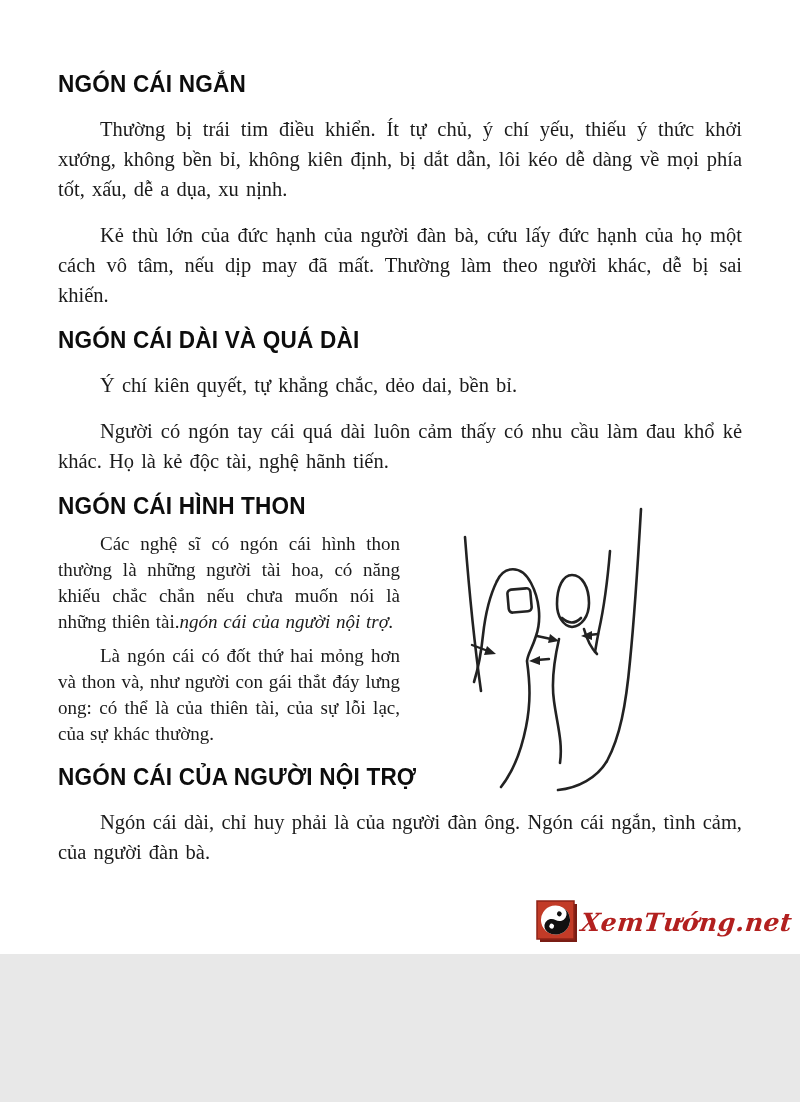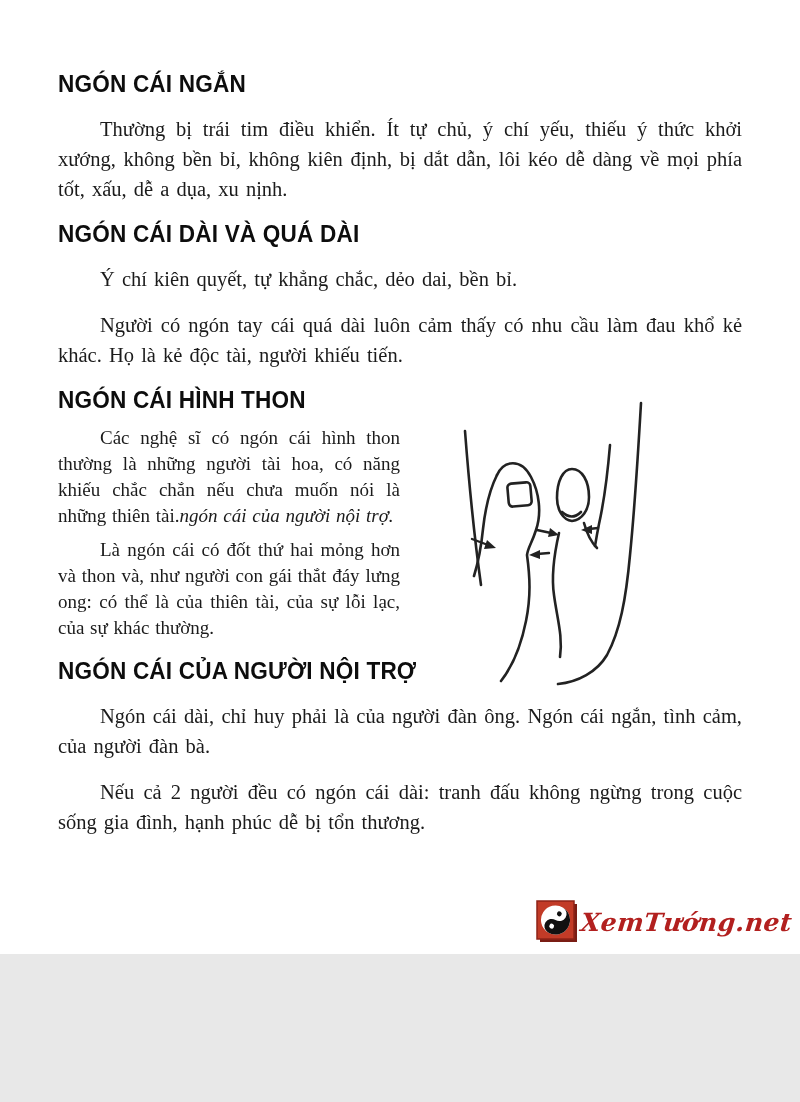--- a/index.html
+++ b/index.html
@@ -65,26 +65,27 @@
 </style>
 </head>
 <body>
 
 <div class="page">
   <div class="content">
 
     <section>
       <h2 class="heading">NGÓN CÁI NGẮN</h2>
       <p class="body">Thường bị trái tim điều khiển. Ít tự chủ, ý chí yếu, thiếu ý thức khởi xướng, không bền bỉ, không kiên định, bị dắt dẫn, lôi kéo dễ dàng về mọi phía tốt, xấu, dễ a dụa, xu nịnh.</p>
+      <p class="body">Kẻ thù lớn của đức hạnh của người đàn bà, cứu lấy đức hạnh của họ một cách vô tâm, nếu dịp may đã mất. Thường làm theo người khác, dễ bị sai khiến.</p>
     </section>
 
     <section>
       <h2 class="heading">NGÓN CÁI DÀI VÀ QUÁ DÀI</h2>
       <p class="body">Ý chí kiên quyết, tự khẳng chắc, dẻo dai, bền bỉ.</p>
-      <p class="body">Người có ngón tay cái quá dài luôn cảm thấy có nhu cầu làm đau khổ kẻ khác. Họ là kẻ độc tài, người khiếu tiến.</p>
+      <p class="body">Người có ngón tay cái quá dài luôn cảm thấy có nhu cầu làm đau khổ kẻ khác. Họ là kẻ độc tài, nghệ hãnh tiến.</p>
     </section>
 
     <section>
       <h2 class="heading">NGÓN CÁI HÌNH THON</h2>
       <div class="two-col">
         <div class="col-text">
           <p class="body narrow"><span>Các nghệ sĩ có ngón cái hình thon thường là những người tài hoa, có năng khiếu chắc chắn nếu chưa muốn nói là những thiên tài.</span><em>ngón cái của người nội trợ.</em></p>
           <p class="body narrow">Là ngón cái có đốt thứ hai mỏng hơn và thon và, như người con gái thắt đáy lưng ong: có thể là của thiên tài, của sự lỗi lạc, của sự khác thường.</p>
         </div>
         <div class="col-fig">
@@ -121,21 +122,20 @@
               <polygon points="131,137 142,132 142,141" fill="#222" stroke="none"></polygon>
             </g>
           </svg>
         </div>
       </div>
     </section>
 
     <section>
       <h2 class="heading">NGÓN CÁI CỦA NGƯỜI NỘI TRỢ</h2>
       <p class="body">Ngón cái dài, chỉ huy phải là của người đàn ông. Ngón cái ngắn, tình cảm, của người đàn bà.</p>
-      <p class="body">Nếu cả 2 người đều có ngón cái dài: tranh đấu không ngừng trong cuộc sống gia đình, hạnh phúc dễ bị tổn thương.</p>
     </section>
 
   </div>
 
   <div class="watermark">
     <svg width="42" height="44" viewBox="0 0 42 44">
       <rect x="4" y="4" width="37" height="38" fill="#7a1d14"></rect>
       <rect x="1" y="1" width="37" height="38" fill="#c23b27" stroke="#8e2317" stroke-width="1.5"></rect>
       <g transform="rotate(32 19.5 20)">
         <circle cx="19.5" cy="20" r="14.5" fill="#ffffff"></circle>

